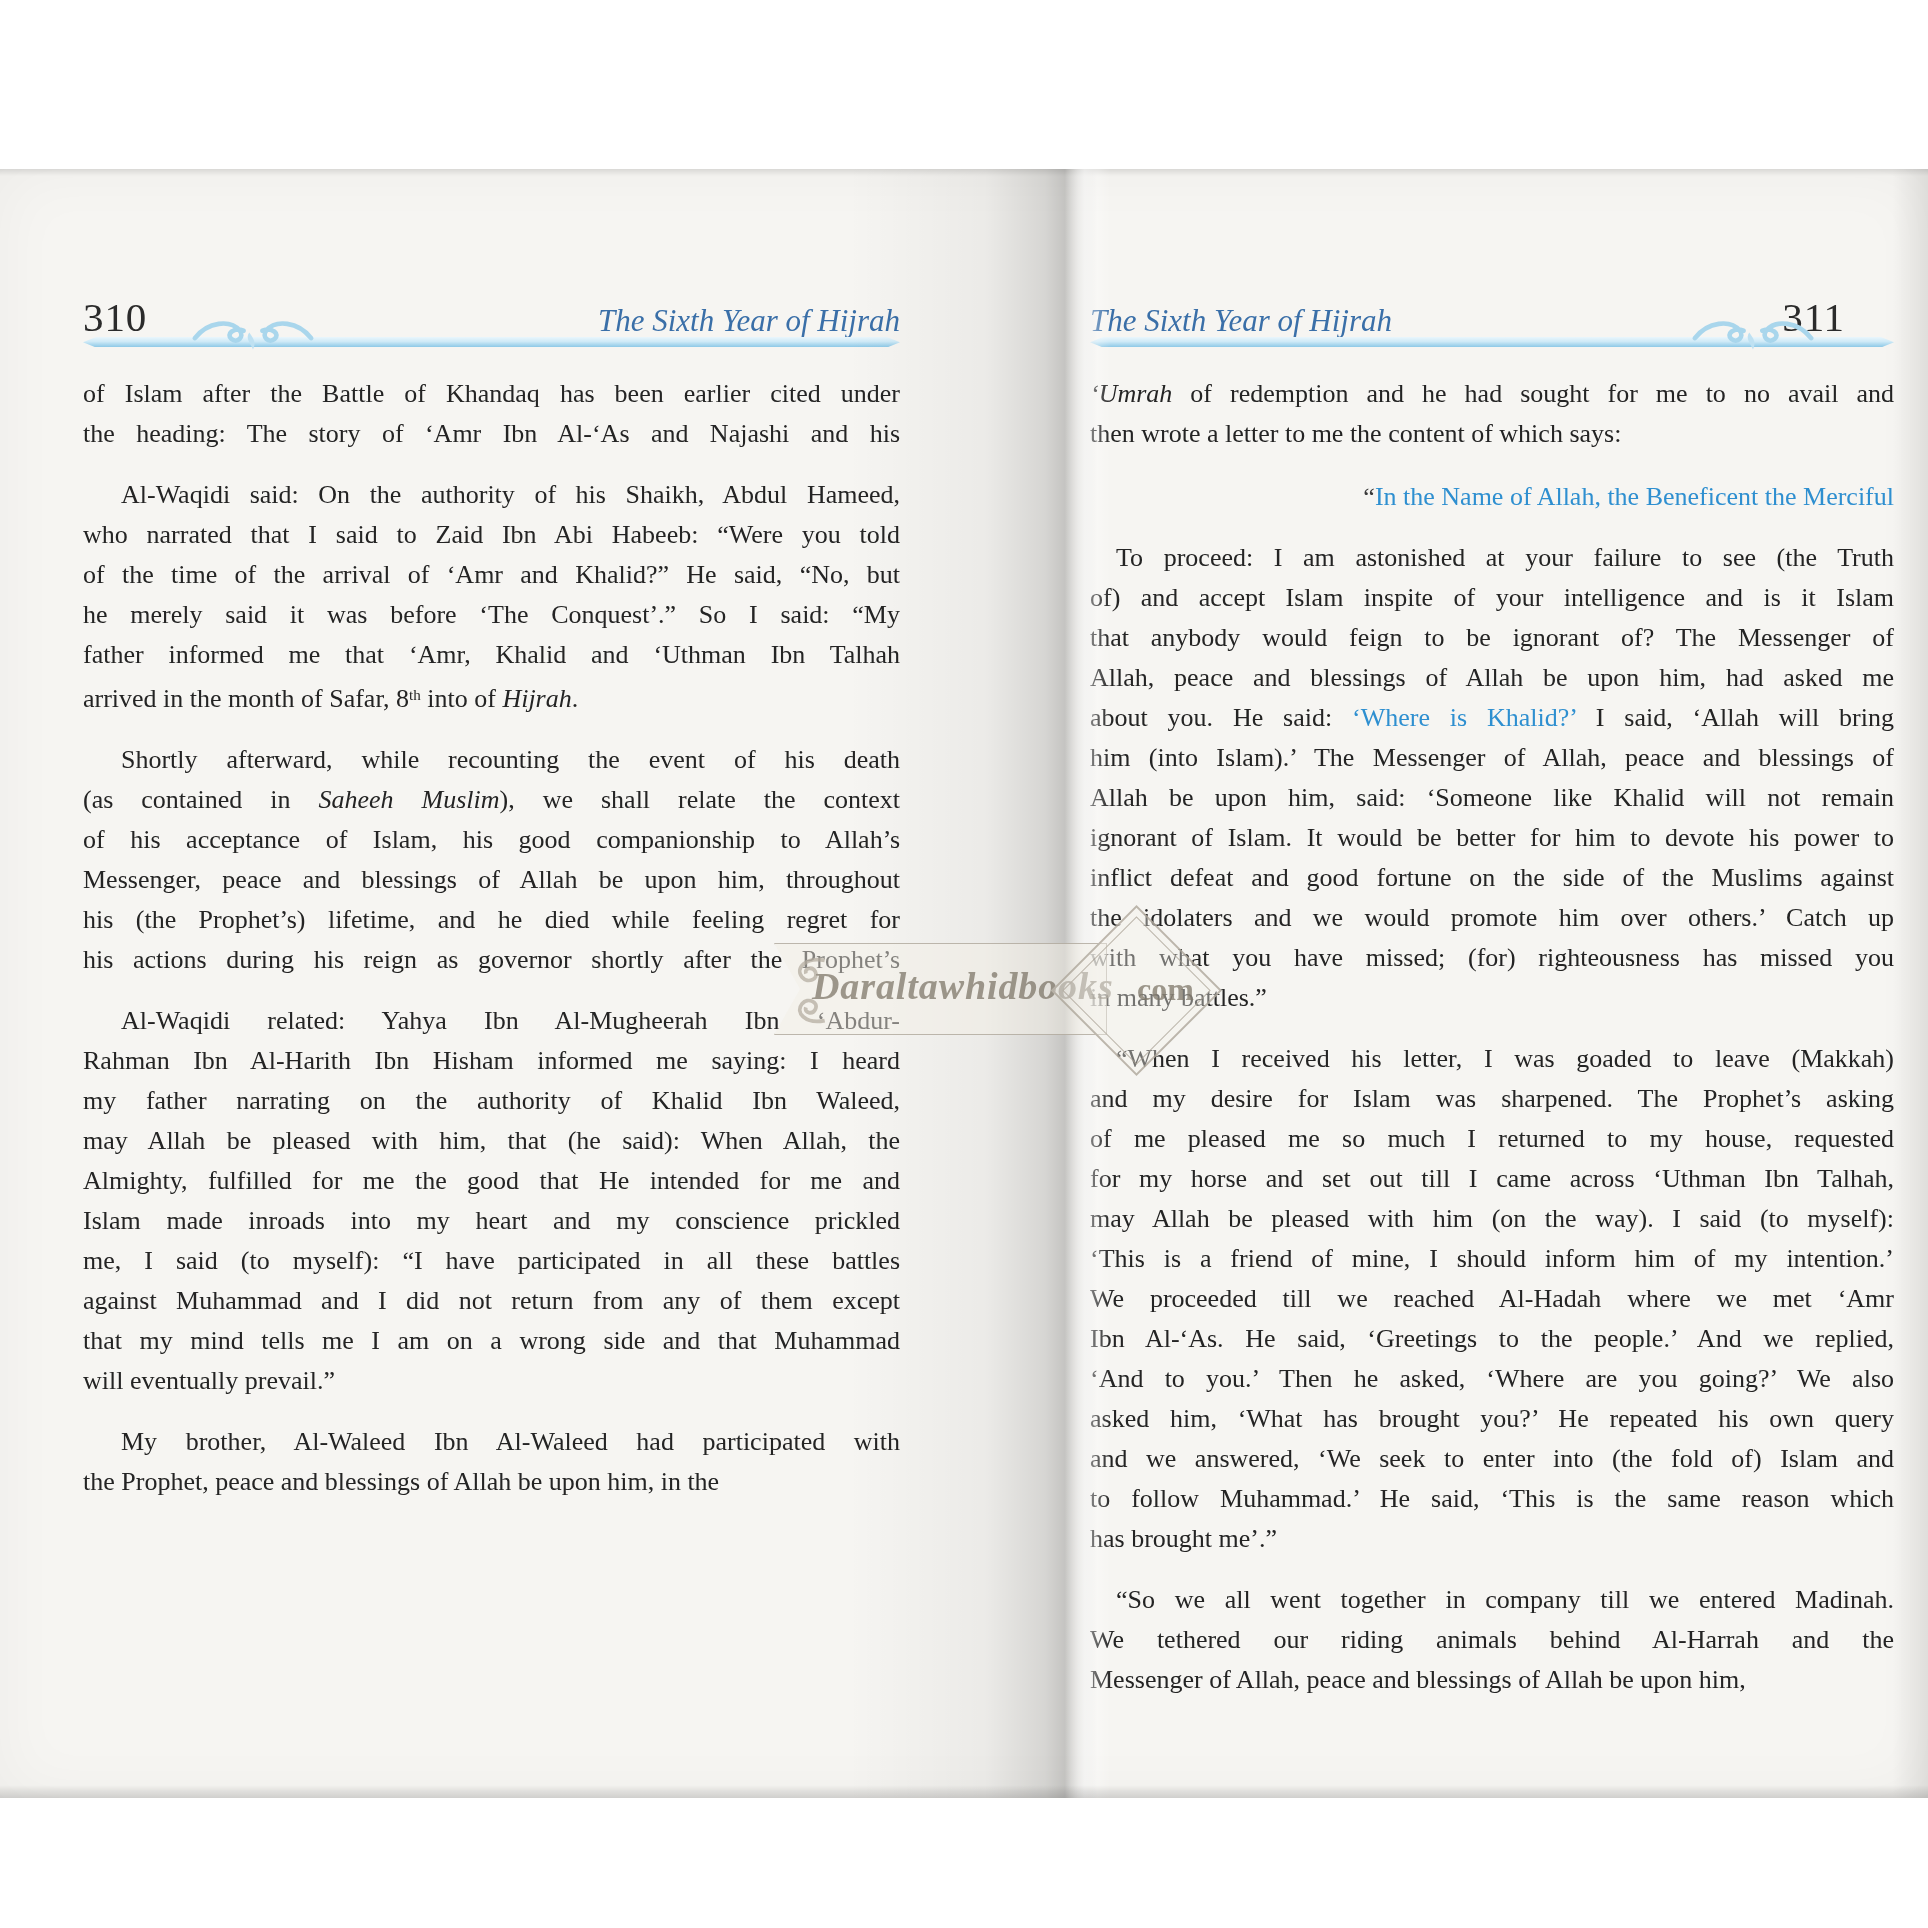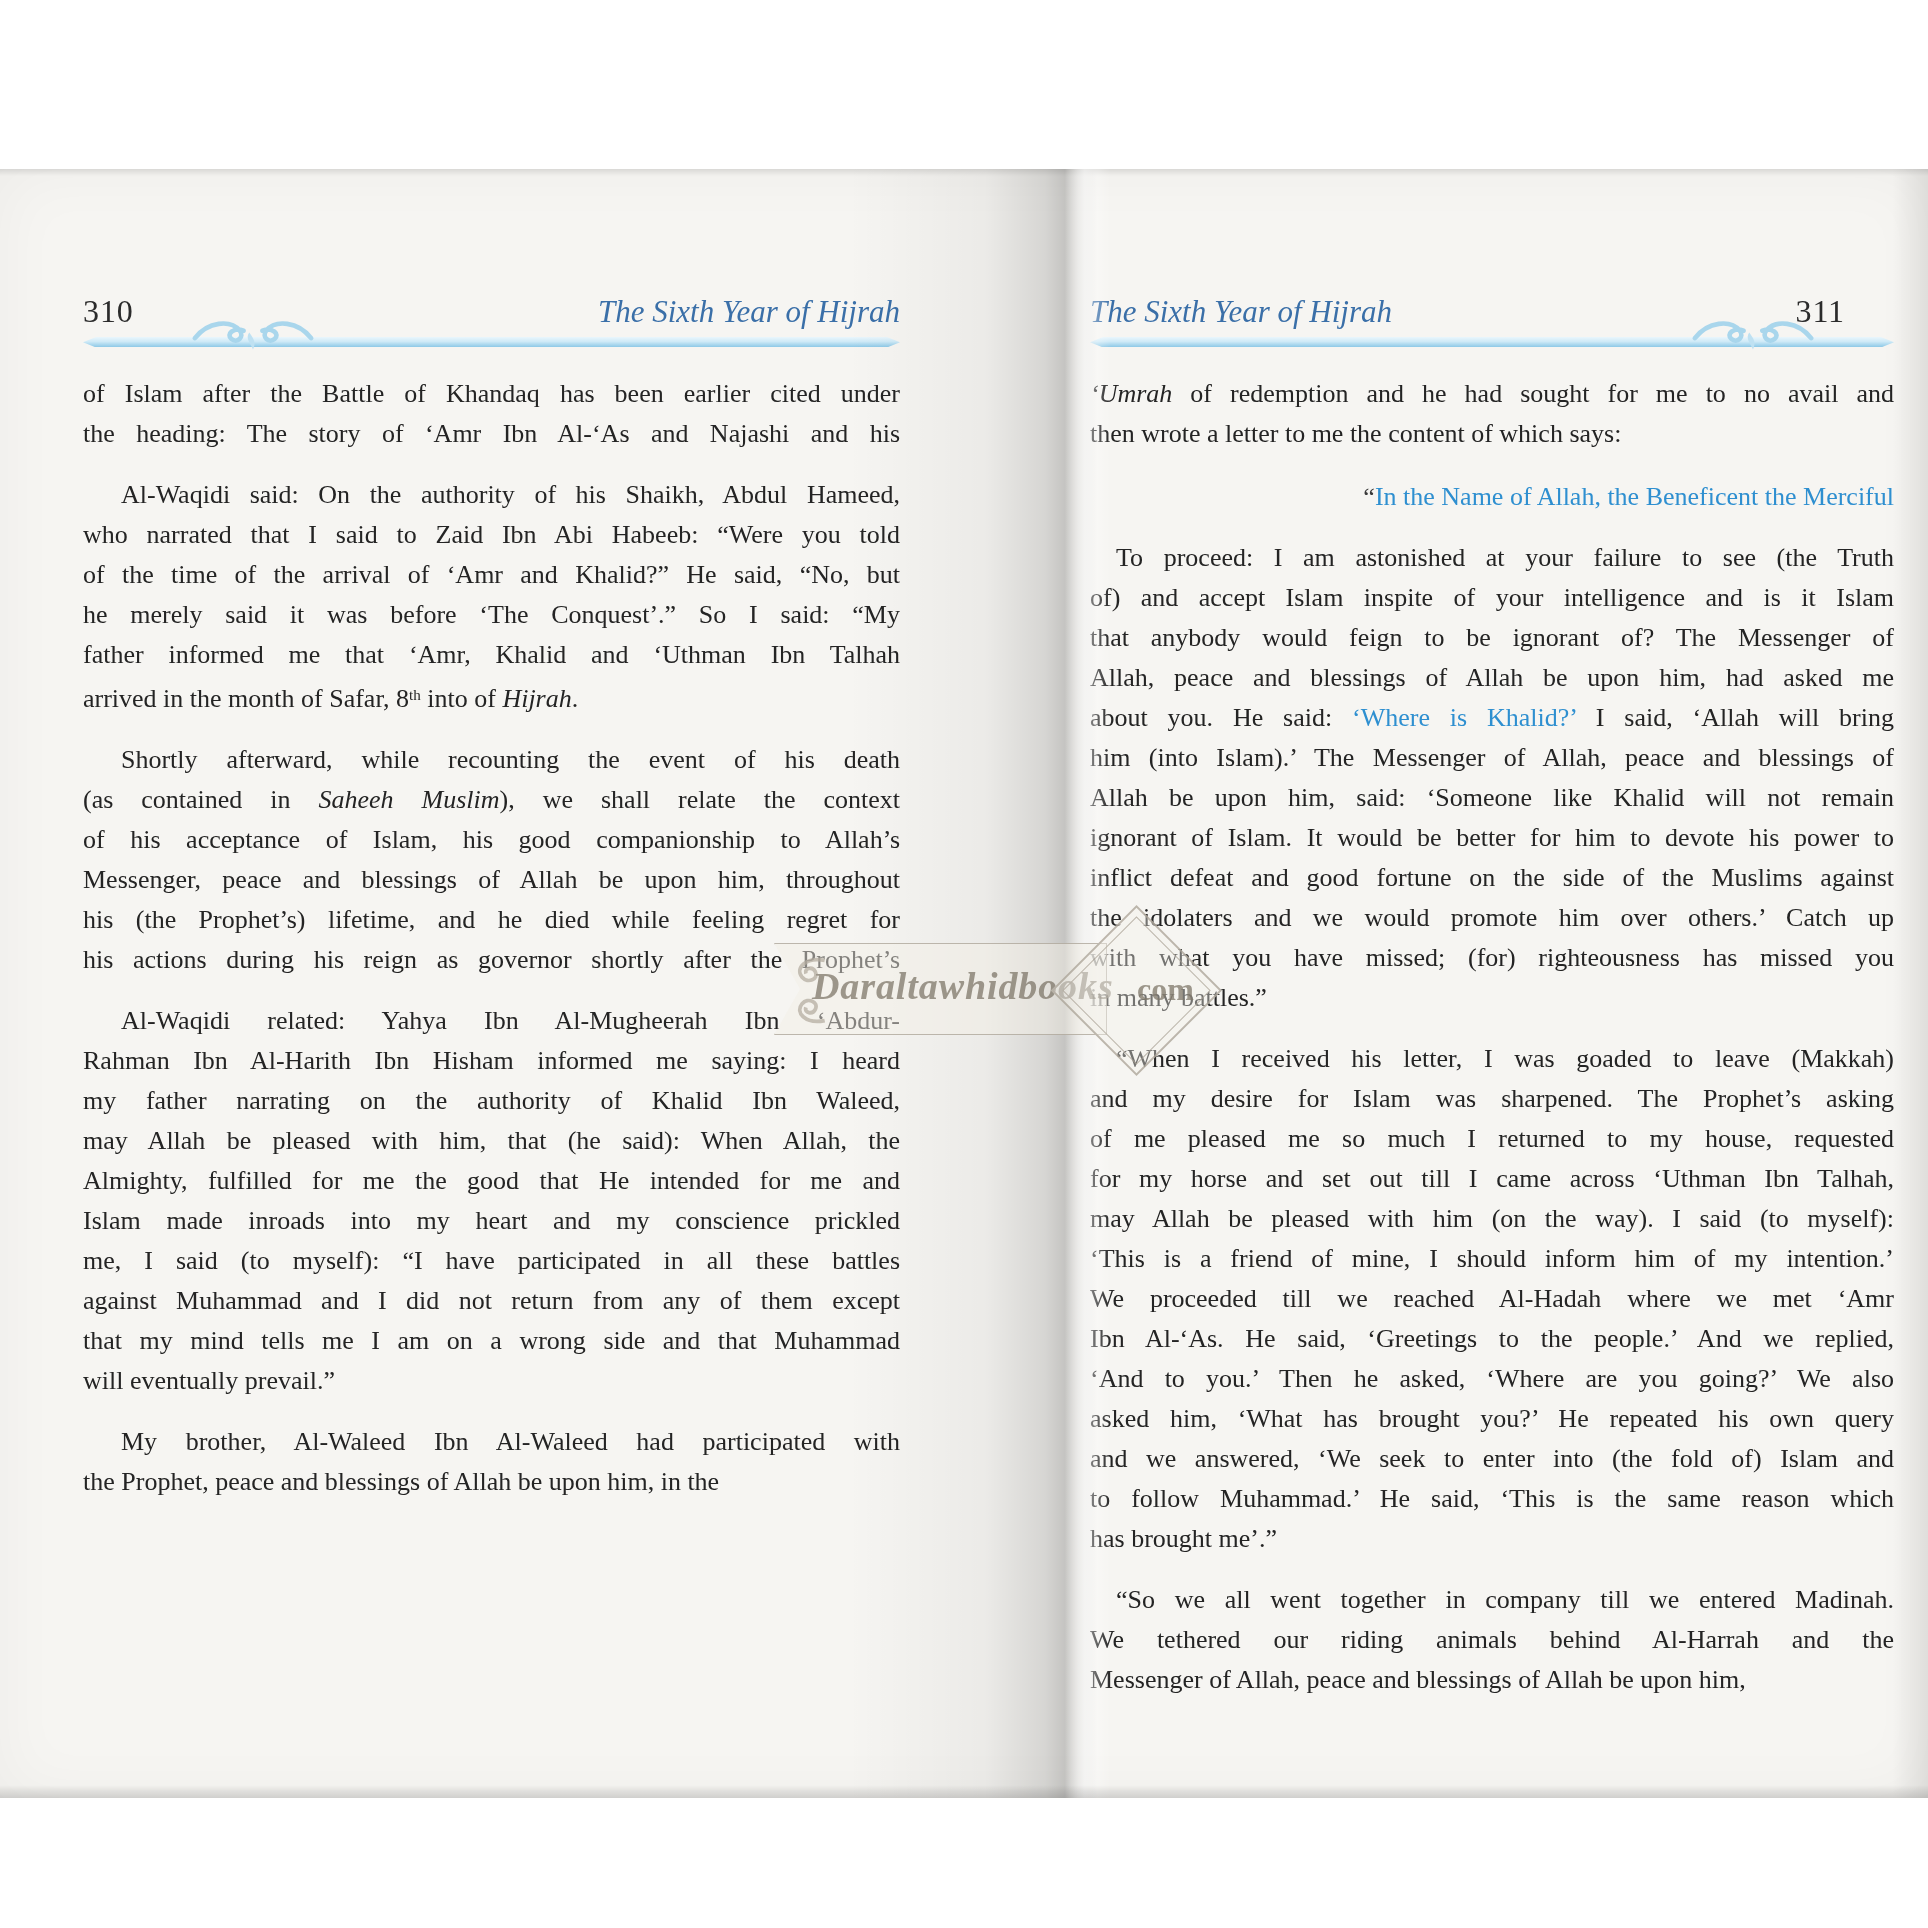--- a/index.html
+++ b/index.html
@@ -19,21 +19,21 @@
         background:linear-gradient(to bottom,rgba(0,0,0,0),rgba(0,0,0,0.07) 45%,rgba(0,0,0,0.14));}
   .edge-right{position:absolute;right:0;top:0;width:36px;height:100%;
         background:linear-gradient(to left,rgba(0,0,0,0.08),rgba(0,0,0,0));}
   .gutter{position:absolute;left:847px;top:0;width:330px;height:100%;
         background:
           linear-gradient(to right,rgba(255,255,255,0) 66%,rgba(255,255,255,0.55) 72%,rgba(255,255,255,0) 80%),
           linear-gradient(to right,rgba(0,0,0,0) 0%,rgba(0,0,0,0.045) 42%,rgba(0,0,0,0.13) 60%,
                           rgba(0,0,0,0.20) 66%,rgba(0,0,0,0.09) 70%,rgba(0,0,0,0) 76%);}
   .page{position:absolute;top:0;}
   .page .hdr{position:absolute;top:124px;left:0;width:100%;display:flex;align-items:baseline;}
-  .pageno{font-size:32px;color:#2b2b2b;letter-spacing:0.9px;}
+  .pageno{font-size:41px;color:#2b2b2b;letter-spacing:0.9px;}
   .running{font-style:italic;font-size:31px;color:var(--header-blue);}
   .rule{position:absolute;top:168px;left:0;width:100%;height:10.4px;
         background:linear-gradient(to bottom,#eaf6fc,var(--rule-light) 45%,var(--rule-mid));
         clip-path:polygon(0 50%,13px 0,calc(100% - 13px) 0,100% 50%,calc(100% - 13px) 100%,13px 100%);}
   .ornament{position:absolute;top:-28px;width:132px;height:45px;}
   .page-left{left:83px;width:817px;}
   .page-right{left:1090px;width:804px;}
   .page-left .hdr .running{margin-left:auto;}
   .page-right .hdr .pageno{margin-left:auto;padding-right:49px;}
   .body{position:absolute;top:205px;left:0;width:100%;font-size:26px;line-height:40px;color:var(--ink);}

